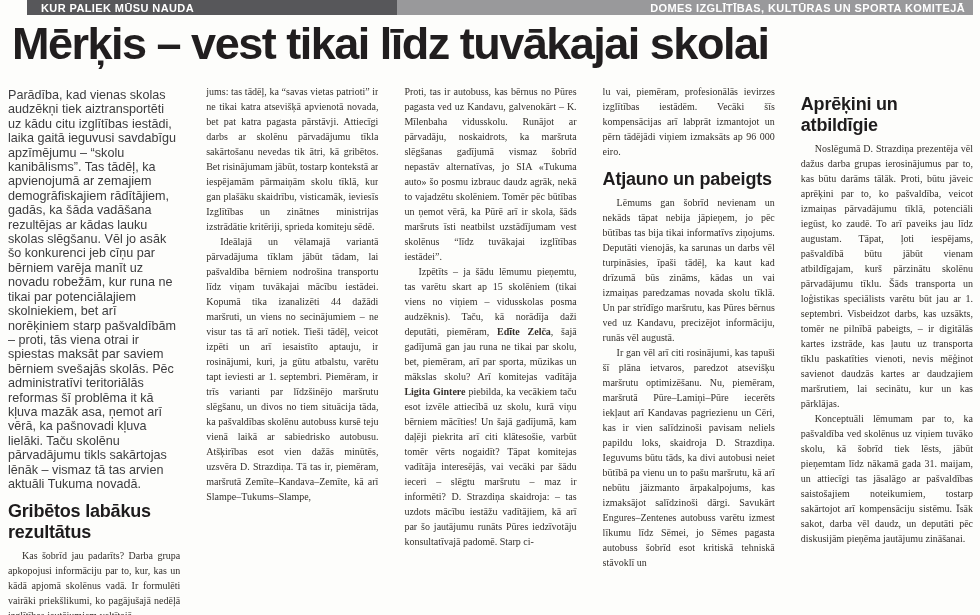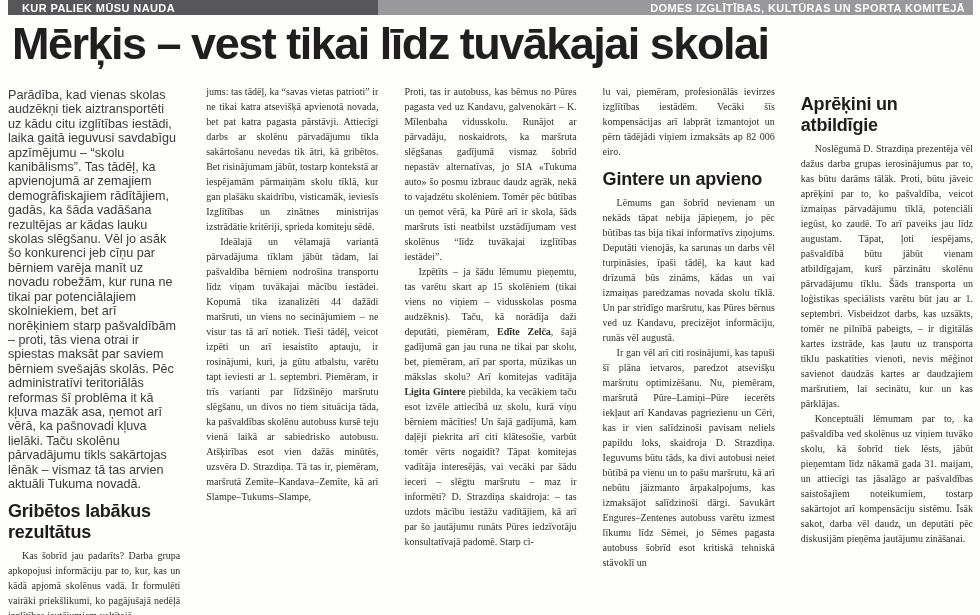--- a/index.html
+++ b/index.html
@@ -2,21 +2,21 @@
 <html lang="lv"><head>
 <meta charset="utf-8">
 <style>
   html,body{margin:0;padding:0;background:#fdfdfb;}
   body{width:980px;height:615px;overflow:hidden;}
   .page{position:relative;width:980px;height:615px;background:#fdfdfb;}
   .kicker-row{position:absolute;top:0;left:8px;width:965px;height:15px;display:flex;}
   .kicker{font-family:"Liberation Sans",sans-serif;font-weight:bold;font-size:11px;
           letter-spacing:.4px;color:#fff;display:flex;align-items:center;height:15px;
           white-space:nowrap;overflow:hidden;padding-left:41px;}
-  .kicker-left{width:370px;background:#57575a;padding-left:14px;box-sizing:border-box;}
+  .kicker-left{width:370px;background:#57575a;padding-left:14px;box-sizing:border-box;margin-left:19px;}
   .kicker-right{flex:1;background:#99999b;justify-content:flex-end;padding-right:8px;box-sizing:border-box;}
   .headline{position:absolute;top:17px;left:8px;width:964px;margin:4px;
             font-family:"Liberation Sans",sans-serif;font-weight:bold;font-size:45px;
             letter-spacing:-1.5px;color:#211e1f;white-space:nowrap;line-height:1;}
   .article{position:absolute;top:84px;left:8px;width:965px;height:531px;
            display:flex;gap:26px;overflow:hidden;}
   .col{flex:1;min-width:0;overflow:hidden;}
   .intro-para{font-family:"Liberation Sans",sans-serif;font-size:12.6px;line-height:14.4px;
               color:#3c3c3e;margin:4px 0 0 0;}
   .body-para{font-family:"Liberation Serif",serif;font-size:10px;line-height:15px;
@@ -43,22 +43,22 @@
       </div>
       <div class="col">
         <p class="body-para no-indent"><span>jums: tas tādēļ, ka “savas vietas patrioti” ir ne tikai katra atsevišķā apvienotā novada, bet pat katra pagasta pārstāvji. Attiecīgi darbs ar skolēnu pārvadājumu tīkla sakārtošanu nevedas tik ātri, kā gribētos. Bet risinājumam jābūt, tostarp kontekstā ar iespējamām pārmaiņām skolu tīklā, kur gan plašāku skaidrību, visticamāk, ieviesīs Izglītības un zinātnes ministrijas izstrādātie kritēriji, sprieda komiteju sēdē.</span></p>
         <p class="body-para"><span>Ideālajā un vēlamajā variantā pārvadājuma tīklam jābūt tādam, lai pašvaldība bērniem nodrošina transportu līdz viņam tuvākajai mācību iestādei. Kopumā tika izanalizēti 44 dažādi maršruti, un viens no secinājumiem – ne visur tas tā arī notiek. Tieši tādēļ, veicot izpēti un arī iesaistīto aptauju, ir rosinājumi, kuri, ja gūtu atbalstu, varētu tapt ieviesti ar 1. septembri. Piemēram, ir trīs varianti par līdzšinējo maršrutu slēgšanu, un divos no tiem situācija tāda, ka pašvaldības skolēnu autobuss kursē teju vienā laikā ar sabiedrisko autobusu. Atšķirības esot vien dažās minūtēs, uzsvēra D. Strazdiņa. Tā tas ir, piemēram, maršrutā Zemīte–Kandava–Zemīte, kā arī Slampe–Tukums–Slampe,</span></p>
       </div>
       <div class="col">
         <p class="body-para no-indent"><span>Proti, tas ir autobuss, kas bērnus no Pūres pagasta ved uz Kandavu, galvenokārt – K. Mīlenbaha vidusskolu. Runājot ar pārvadāju, noskaidrots, ka maršruta slēgšanas gadījumā vismaz šobrīd nepastāv alternatīvas, jo SIA «Tukuma auto» šo posmu izbrauc daudz agrāk, nekā to vajadzētu skolēniem. Tomēr pēc būtības un ņemot vērā, ka Pūrē arī ir skola, šāds maršruts īsti neatbilst uzstādījumam vest skolēnus “līdz tuvākajai izglītības iestādei”.</span></p>
         <p class="body-para"><span>Izpētīts – ja šādu lēmumu pieņemtu, tas varētu skart ap 15 skolēniem (tikai viens no viņiem – vidusskolas posma audzēknis). Taču, kā norādīja daži deputāti, piemēram, </span><span class="bold-name">Edīte Zelča</span><span>, šajā gadījumā gan jau runa ne tikai par skolu, bet, piemēram, arī par sporta, mūzikas un mākslas skolu? Arī komitejas vadītāja </span><span class="bold-name">Ligita Gintere</span><span> piebilda, ka vecākiem taču esot izvēle attiecībā uz skolu, kurā viņu bērniem mācīties! Un šajā gadījumā, kam daļēji piekrita arī citi klātesošie, varbūt tomēr vērts nogaidīt? Tāpat komitejas vadītāja interesējās, vai vecāki par šādu ieceri – slēgtu maršrutu – maz ir informēti? D. Strazdiņa skaidroja: – tas uzdots mācību iestāžu vadītājiem, kā arī par šo jautājumu runāts Pūres iedzīvotāju konsultatīvajā padomē. Starp ci-</span></p>
       </div>
       <div class="col">
-        <p class="body-para no-indent"><span>lu vai, piemēram, profesionālās ievirzes izglītības iestādēm. Vecāki šīs kompensācijas arī labprāt izmantojot un pērn tādējādi viņiem izmaksāts ap 82 006 eiro.</span></p>
-        <h2 class="section-heading">Gintere un apvieno</h2>
+        <p class="body-para no-indent"><span>lu vai, piemēram, profesionālās ievirzes izglītības iestādēm. Vecāki šīs kompensācijas arī labprāt izmantojot un pērn tādējādi viņiem izmaksāts ap 96 000 eiro.</span></p>
+        <h2 class="section-heading">Atjauno un pabeigts</h2>
         <p class="body-para"><span>Lēmums gan šobrīd nevienam un nekāds tāpat nebija jāpieņem, jo pēc būtības tas bija tikai informatīvs ziņojums. Deputāti vienojās, ka sarunas un darbs vēl turpināsies, īpaši tādēļ, ka kaut kad drīzumā būs zināms, kādas un vai izmaiņas paredzamas novada skolu tīklā. Un par strīdīgo maršrutu, kas Pūres bērnus ved uz Kandavu, precizējot informāciju, runās vēl augustā.</span></p>
         <p class="body-para"><span>Ir gan vēl arī citi rosinājumi, kas tapuši šī plāna ietvaros, paredzot atsevišķu maršrutu optimizēšanu. Nu, piemēram, maršrutā Pūre–Lamiņi–Pūre iecerēts iekļaut arī Kandavas pagriezienu un Cēri, kas ir vien salīdzinoši pavisam neliels papildu loks, skaidroja D. Strazdiņa. Ieguvums būtu tāds, ka divi autobusi neiet būtībā pa vienu un to pašu maršrutu, kā arī nebūtu jāizmanto ārpakalpojums, kas izmaksājot salīdzinoši dārgi. Savukārt Engures–Zentenes autobuss varētu izmest līkumu līdz Sēmei, jo Sēmes pagasta autobuss šobrīd esot kritiskā tehniskā stāvoklī un</span></p>
       </div>
       <div class="col">
         <h2 class="section-heading">Aprēķini un atbildīgie</h2>
         <p class="body-para"><span>Noslēgumā D. Strazdiņa prezentēja vēl dažus darba grupas ierosinājumus par to, kas būtu darāms tālāk. Proti, būtu jāveic aprēķini par to, ko pašvaldība, veicot izmaiņas pārvadājumu tīklā, potenciāli iegūst, ko zaudē. To arī paveiks jau līdz augustam. Tāpat, ļoti iespējams, pašvaldībā būtu jābūt vienam atbildīgajam, kurš pārzinātu skolēnu pārvadājumu tīklu. Šāds transporta un loģistikas speciālists varētu būt jau ar 1. septembri. Visbeidzot darbs, kas uzsākts, tomēr ne pilnībā pabeigts, – ir digitālās kartes izstrāde, kas ļautu uz transporta tīklu paskatīties vienoti, nevis mēģinot savienot daudzās kartes ar daudzajiem maršrutiem, lai secinātu, kur un kas pārklājas.</span></p>
         <p class="body-para"><span>Konceptuāli lēmumam par to, ka pašvaldība ved skolēnus uz viņiem tuvāko skolu, kā šobrīd tiek lēsts, jābūt pieņemtam līdz nākamā gada 31. maijam, un attiecīgi tas jāsalāgo ar pašvaldības saistošajiem noteikumiem, tostarp sakārtojot arī kompensāciju sistēmu. Īsāk sakot, darba vēl daudz, un deputāti pēc diskusijām pieņēma jautājumu zināšanai. </span></p>
       </div>
     </div>
 </div>

